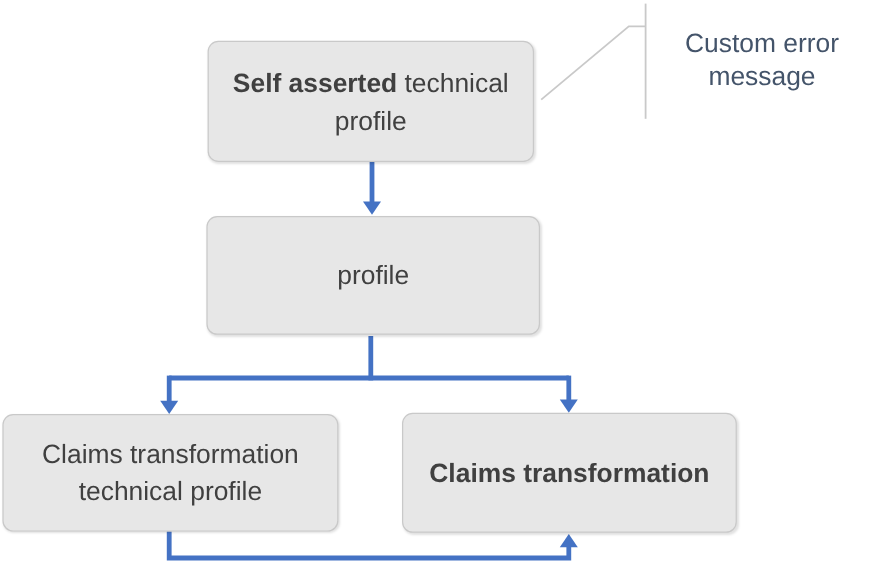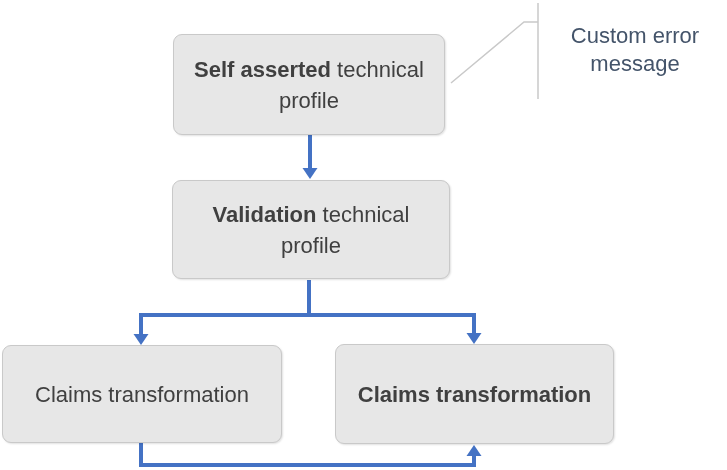--- a/index.html
+++ b/index.html
@@ -89,28 +89,28 @@
 
   <div class="flow-box" id="box-self-asserted-technical-profile">
     <div class="box-label">
         <div class="box-line"><span class="b">Self asserted</span><span> technical</span></div>
         <div class="box-line"><span>profile</span></div>
       </div>
   </div>
 
   <div class="flow-box" id="box-validation-technical-profile">
     <div class="box-label">
-        <div class="box-line"><span class="b">Validation</span><span> technical</span></div>
         <div class="box-line"><span>profile</span></div>
       </div>
   </div>
 
   <div class="flow-box" id="box-claims-transformation-technical-profile">
     <div class="box-label">
         <div class="box-line"><span>Claims transformation</span></div>
+        <div class="box-line"><span>technical profile</span></div>
       </div>
   </div>
 
   <div class="flow-box" id="box-claims-transformation">
     <div class="box-label">
         <div class="box-line"><span class="b">Claims transformation</span></div>
       </div>
   </div>
 
   <div class="callout-text">Custom error

